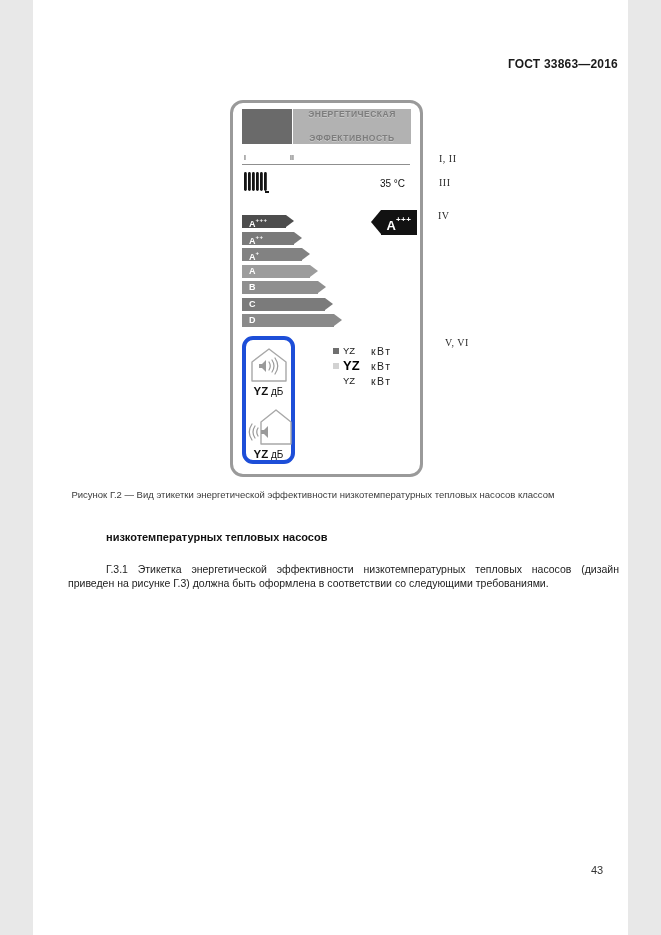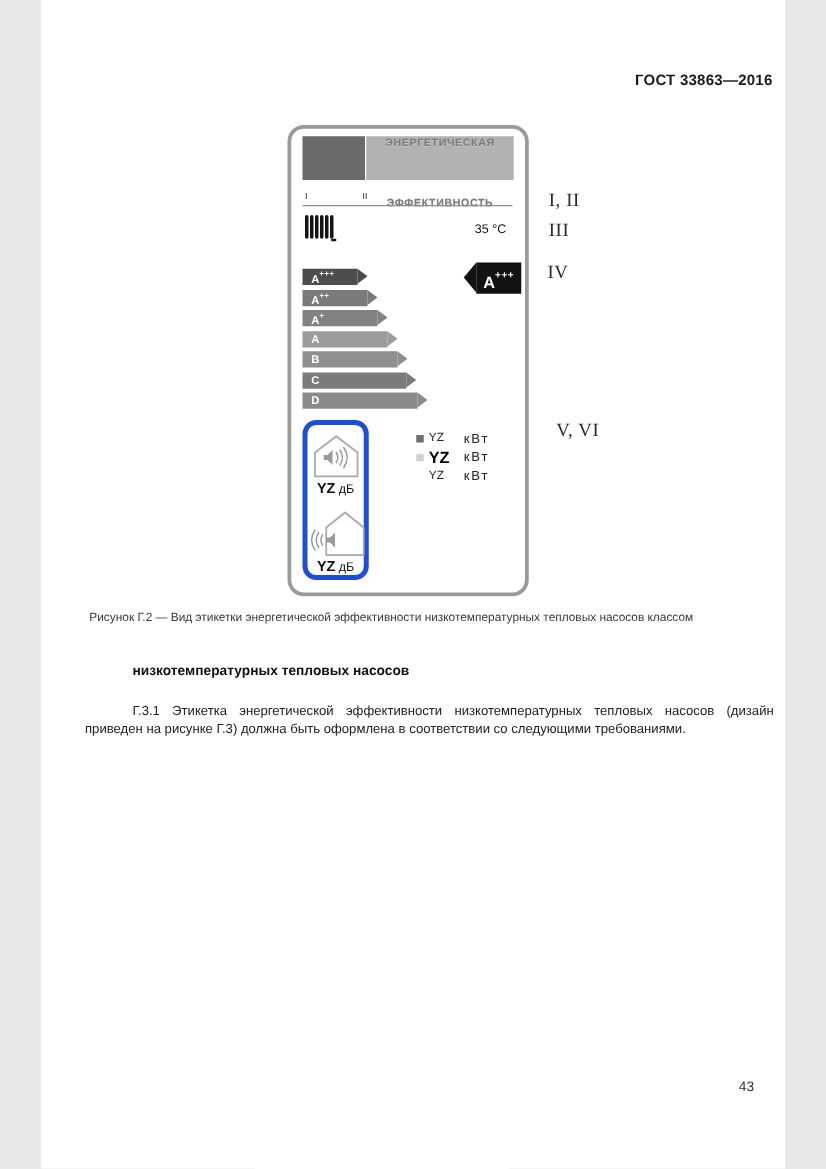--- a/index.html
+++ b/index.html
@@ -12,22 +12,22 @@
   .doc-header{position:absolute; top:57px; left:35px; width:550px; text-align:right;
     font-weight:bold; font-size:12px; letter-spacing:.2px; color:#1a1a1a;}
   .page-number{position:absolute; top:840px; left:558px; font-size:11px; color:#333;margin-top:24px;}
 
   
   .energy-label{position:absolute; left:197px; top:100px; width:193px; height:377px;
     border:3px solid #9a9a9a; border-radius:13px; background:#fff; box-sizing:border-box;}
   .label-head{position:absolute; left:9px; right:9px; top:6px; height:35px; display:flex;}
   .brand-block{width:50px; height:35px; background:#6a6a6a;}
   .title-box{flex:1; margin-left:1px; background:#b2b2b2; display:flex; flex-direction:column;
-    align-items:center; justify-content:flex-start; font-weight:bold; font-size:8.5px;
-    letter-spacing:.5px; color:#7c7c7c; line-height:11px; text-shadow:0 .5px 0 #c6c6c6;gap:37px;}
+    align-items:center; justify-content:space-between; font-weight:bold; font-size:8.5px;
+    letter-spacing:.5px; color:#7c7c7c; line-height:11px; text-shadow:0 .5px 0 #c6c6c6;}
   .zone-line{position:absolute; left:9px; right:10px; top:61px; border-top:1.5px solid #8f8f8f;}
   .zone-mark{position:absolute; top:51px; font-size:7px; color:#222;}
   .zone-mark.z1{left:11px;}
   .zone-mark.z2{left:57px;}
   .radiator{position:absolute; left:10px; top:68px;}
   .temp{position:absolute; right:15px; top:75px; font-size:10px; color:#111;}
 
   .arrows{position:absolute; left:9px; top:112px;}
   .arrow{position:relative; height:13px; margin-bottom:3.5px; color:#fff;
     font-weight:bold; font-size:9px; line-height:13px; padding-left:7px; box-sizing:border-box;
@@ -54,21 +54,21 @@
 
   .power-rows{position:absolute; left:100px; top:241px;}
   .power-row{display:flex; align-items:center; margin-bottom:2px; height:13px;}
   .power-bullet{width:6px; height:6px; margin-right:4px;}
   .power-bullet.none{background:transparent !important;}
   .power-value{width:22px; font-size:9.5px; color:#222;}
   .power-row.big .power-value{font-size:13px; font-weight:bold; color:#000;}
   .power-unit{margin-left:6px; font-size:10.5px; letter-spacing:1.5px; color:#222;text-align:center;}
 
   
-  .annotation{position:absolute; font-family:"Liberation Serif", serif; font-size:15px;
+  .annotation{position:absolute; font-family:"Liberation Serif", serif; font-size:10px;
     color:#2a2a2a; letter-spacing:.5px;}
   .ann-1{left:406px; top:153px;}
   .ann-2{left:406px; top:177px;}
   .ann-3{left:405px; top:210px;}
   .ann-4{left:412px; top:337px;}
 
   
   .figure-caption{position:absolute; top:488px; left:0; width:560px; text-align:center;
     font-size:9.5px; line-height:14px; color:#3a3a3a;}
   .section-heading{position:absolute; top:530px; left:73px; font-weight:bold;

